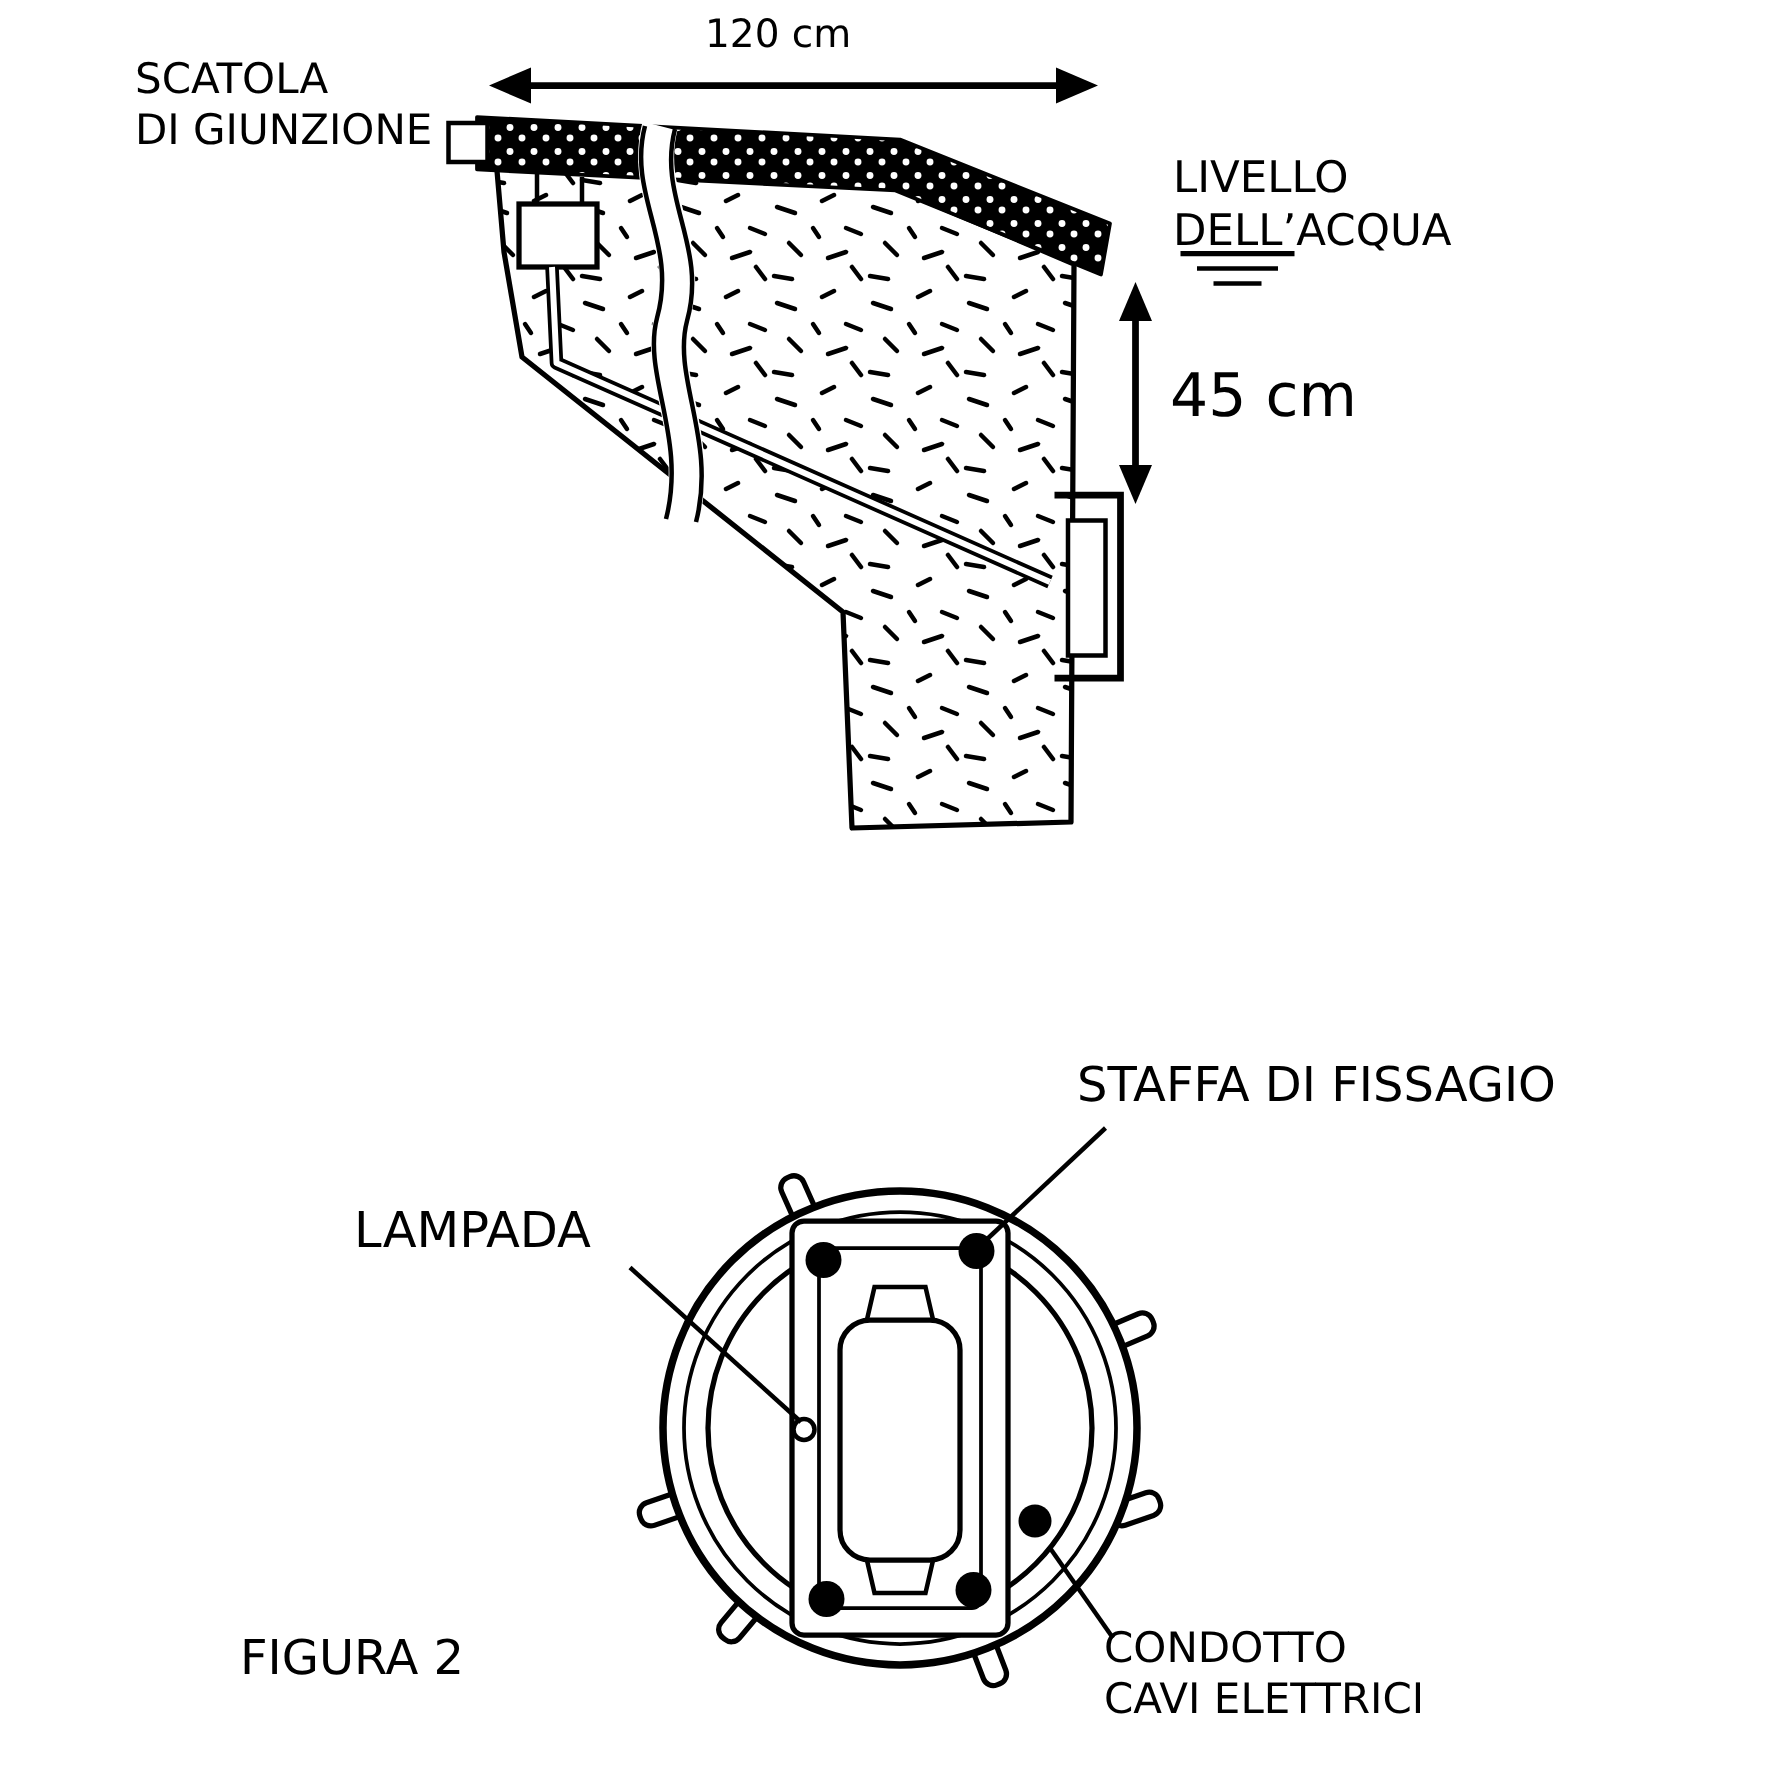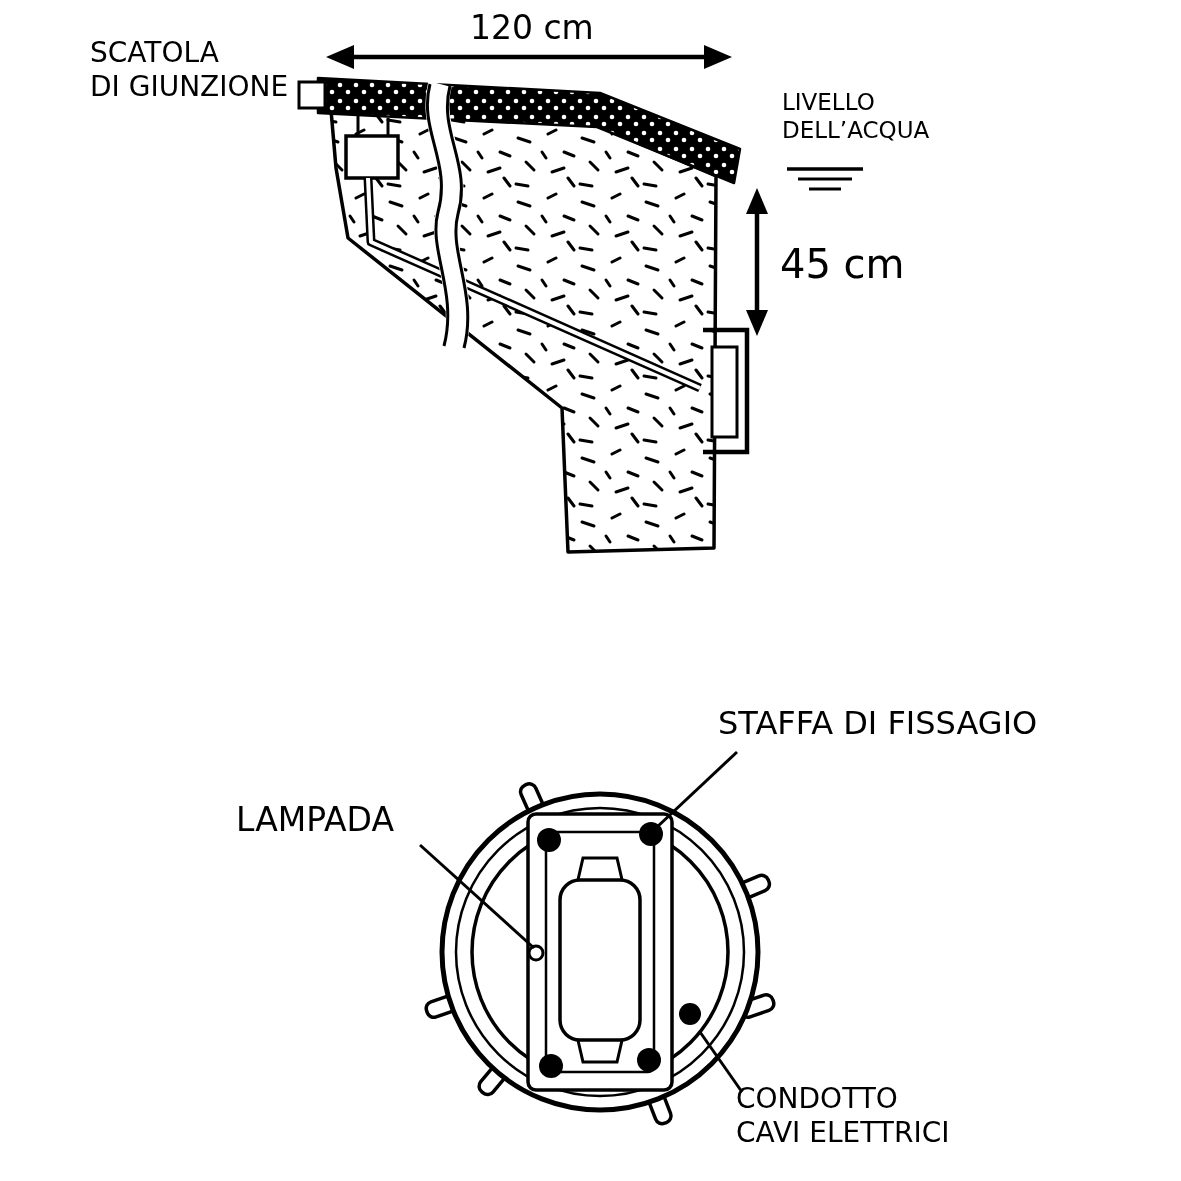--- a/index.html
+++ b/index.html
@@ -139,29 +139,30 @@
 
       <line x1="420" y1="845" x2="534" y2="948" stroke="#000" stroke-width="3"></line>
       <line x1="737" y1="752" x2="656" y2="828" stroke="#000" stroke-width="3"></line>
       <line x1="742" y1="1092" x2="700" y2="1032" stroke="#000" stroke-width="3"></line>
     </g>
   </svg>
 
   <div class="lbl" style="left:90px;top:36px;font-size:28px">SCATOLA
 DI GIUNZIONE</div>
 
-  <div class="lbl" style="left:470px;top:8px;font-size:33px">120 cm</div>
+  <div class="lbl" style="left:470px;top:8px;font-size:26px">120 cm</div>
 
-  <div class="lbl" style="left:782px;top:88px;font-size:23px">LIVELLO
+  <div class="lbl" style="left:782px;top:101px;font-size:29px">LIVELLO
 DELL’ACQUA</div>
 
   <div class="lbl" style="left:780px;top:240px;font-size:40px">45 cm</div>
 
 
   <div class="lbl" style="left:718px;top:704px;font-size:32px">STAFFA DI FISSAGIO</div>
 
   <div class="lbl" style="left:236px;top:800px;font-size:33px">LAMPADA</div>
 
+  <div class="lbl" style="left:160px;top:1086px;font-size:32px">FIGURA 2</div>
 
   <div class="lbl" style="left:736px;top:1082px;font-size:28px">CONDOTTO
 CAVI ELETTRICI</div>
 
 </div>
 
 </body></html>

